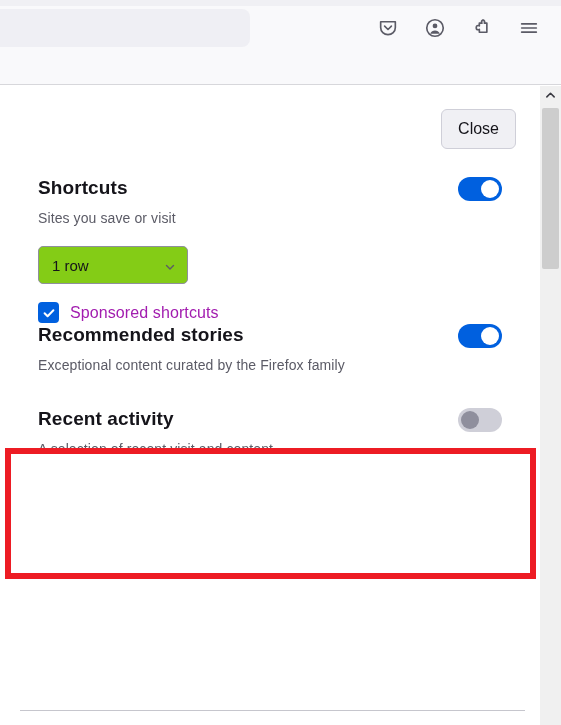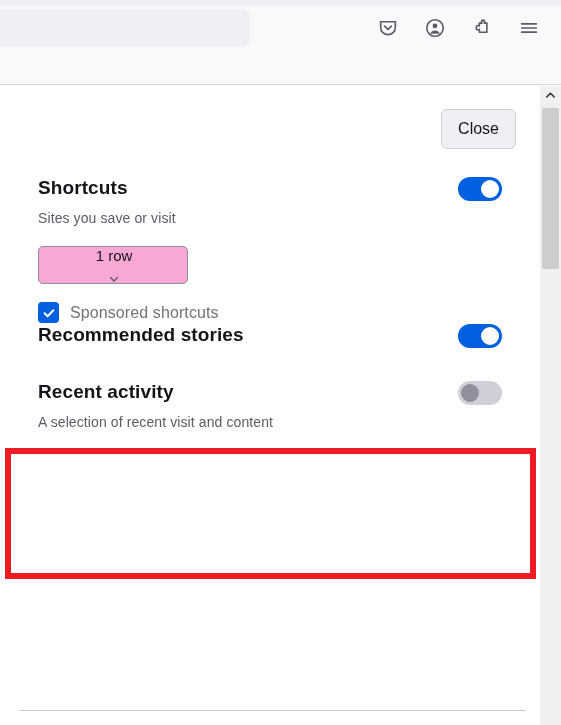--- a/index.html
+++ b/index.html
@@ -146,32 +146,31 @@
     background: #ffffff;
   }
   .toggle.on .knob { right: 3px; }
   .toggle.off .knob { left: 3px; background: #8f8f9d; }
 
   
   .dropdown {
     margin-top: 18px;
     width: 150px;
     height: 38px;
-    background: #f9a8d4;
+    background: #84cc16;
     border: 1px solid #8f8f9d;
     border-radius: 5px;
     display: flex;
     align-items: center;
     justify-content: space-between;
     padding: 0 11px 0 13px;
     box-sizing: border-box;
     font-size: 15px;
     color: #15141a;
     cursor: pointer;
-    flex-direction: column;
   }
   .chevron {
     width: 12px;
     height: 12px;
     display: block;
   }
 
   
   .check-row {
     display: flex;
@@ -185,21 +184,21 @@
     height: 21px;
     border-radius: 4px;
     background: #0060df;
     display: flex;
     align-items: center;
     justify-content: center;
     flex: 0 0 auto;
   }
   .check-label {
     font-size: 16px;
-    color: #737373;
+    color: #a21caf;
     letter-spacing: 0.1px;
   }
 
   
   .highlight-box {
     position: absolute;
     left: 5px;
     top: 362px;
     width: 531px;
     height: 131px;
@@ -334,20 +333,21 @@
           </svg>
         </span>
         <span class="check-label">Sponsored shortcuts</span>
       </div>
     </div>
 
     <div class="section" style="">
       <div class="section-head">
         <div>
           <div class="section-title">Recommended stories</div>
+          <div class="section-desc">Exceptional content curated by the Firefox family</div>
         </div>
         <div class="toggle on">
           <div class="knob"></div>
         </div>
       </div>
 
     </div>
 
     <div class="section" style="margin-top:32px;">
       <div class="section-head">

